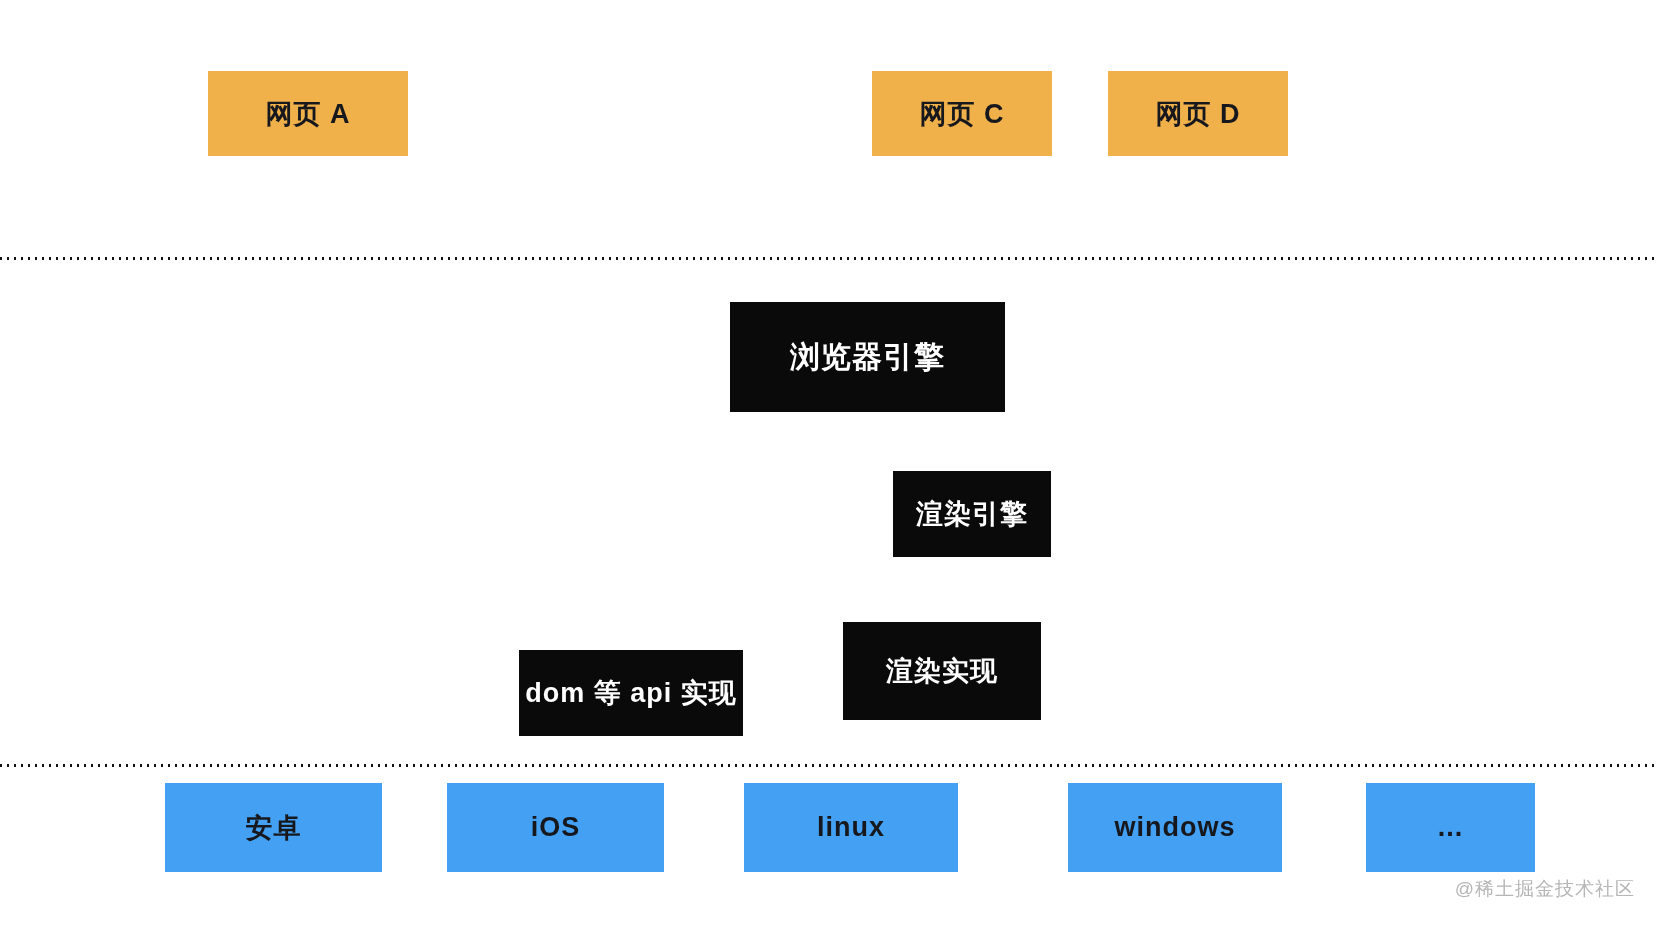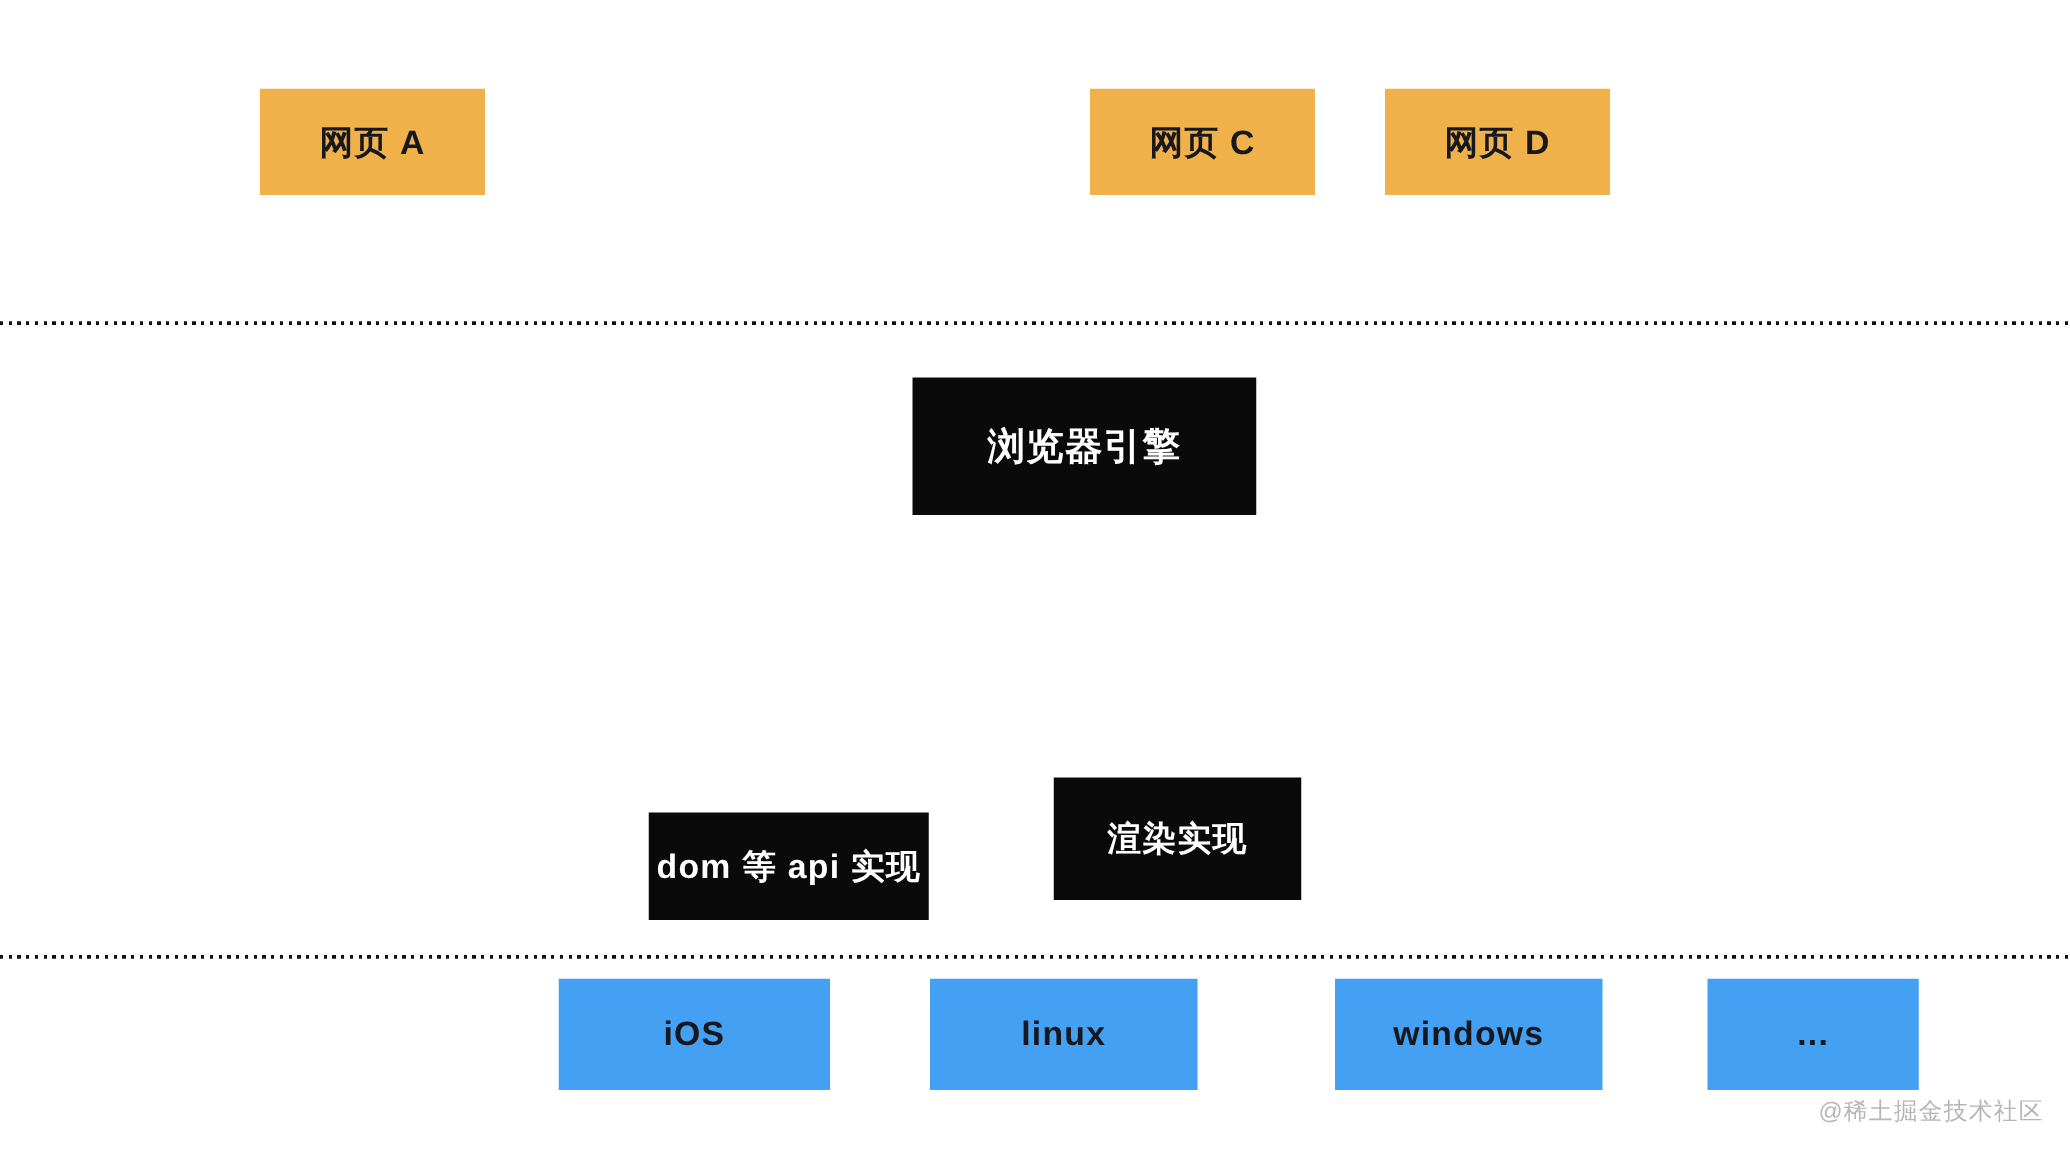--- a/index.html
+++ b/index.html
@@ -26,21 +26,21 @@
     justify-content:center;
     font-weight:700;
     letter-spacing:1px;
     white-space:nowrap;
   }
   .box.orange{background:var(--orange);color:var(--dark-text);font-size:27px;}
   .box.black{background:var(--black-box);color:#ffffff;font-size:27px;}
   .box.blue{background:var(--blue);color:var(--dark-text);font-size:27px;}
 
   
-  #page-a{left:208px;top:71px;width:180px;height:85px;}
+  #page-a{left:208px;top:71px;width:200px;height:85px;}
   #page-b{left:528px;top:71px;width:180px;height:85px;}
   #page-c{left:872px;top:71px;width:180px;height:85px;}
   #page-d{left:1108px;top:71px;width:180px;height:85px;}
 
   
   .dots{
     position:absolute;
     left:0;
     width:1656px;
     height:3px;
@@ -77,25 +77,27 @@
 
 <div class="stage">
 
   <div class="box orange" id="page-a">网页 A</div>
   <div class="box orange" id="page-c">网页 C</div>
   <div class="box orange" id="page-d">网页 D</div>
 
   <div class="dots" id="dots-top"></div>
 
   <div class="box black" id="browser-engine">浏览器引擎</div>
+  <div class="box black" id="render-engine">渲染引擎</div>
   <div class="box black" id="dom-api">dom 等 api 实现</div>
   <div class="box black" id="render-impl">渲染实现</div>
 
   <div class="dots" id="dots-bottom"></div>
 
+  <div class="box blue" id="os-android">安卓</div>
   <div class="box blue" id="os-ios">iOS</div>
   <div class="box blue" id="os-linux">linux</div>
   <div class="box blue" id="os-windows">windows</div>
   <div class="box blue" id="os-more">...</div>
 
   <div class="watermark">@稀土掘金技术社区</div>
 
 </div>
 
 </body></html>

